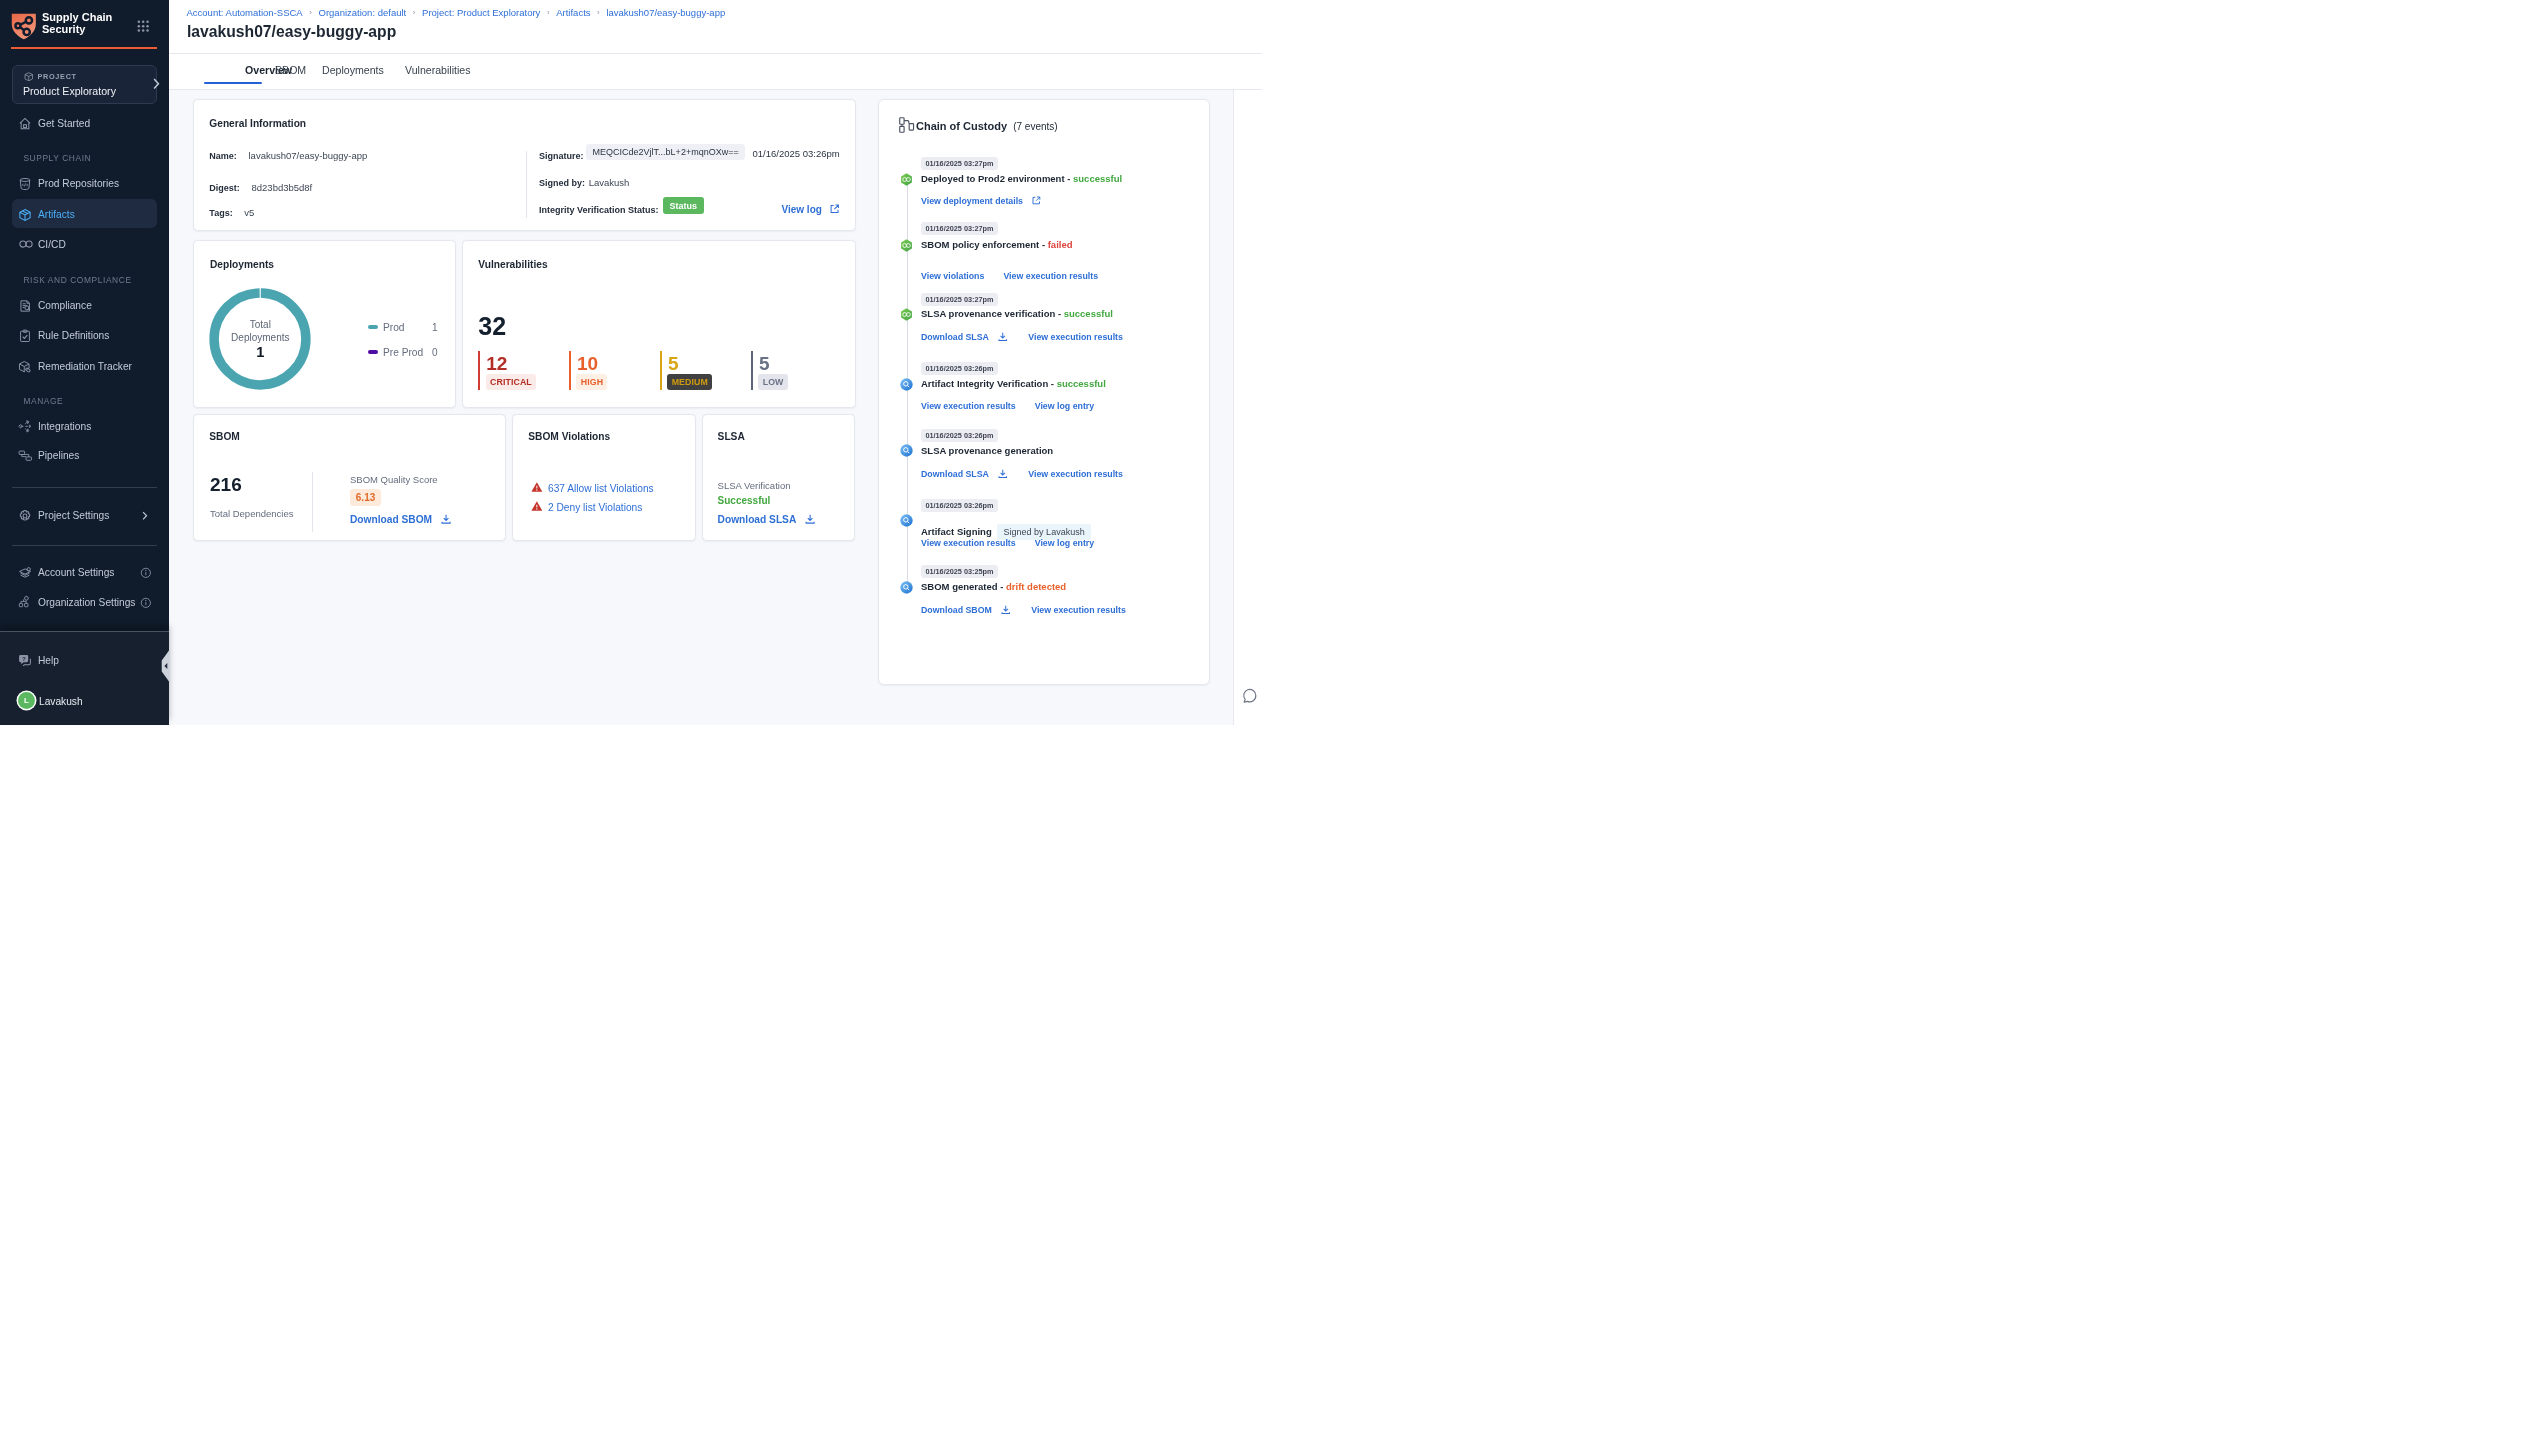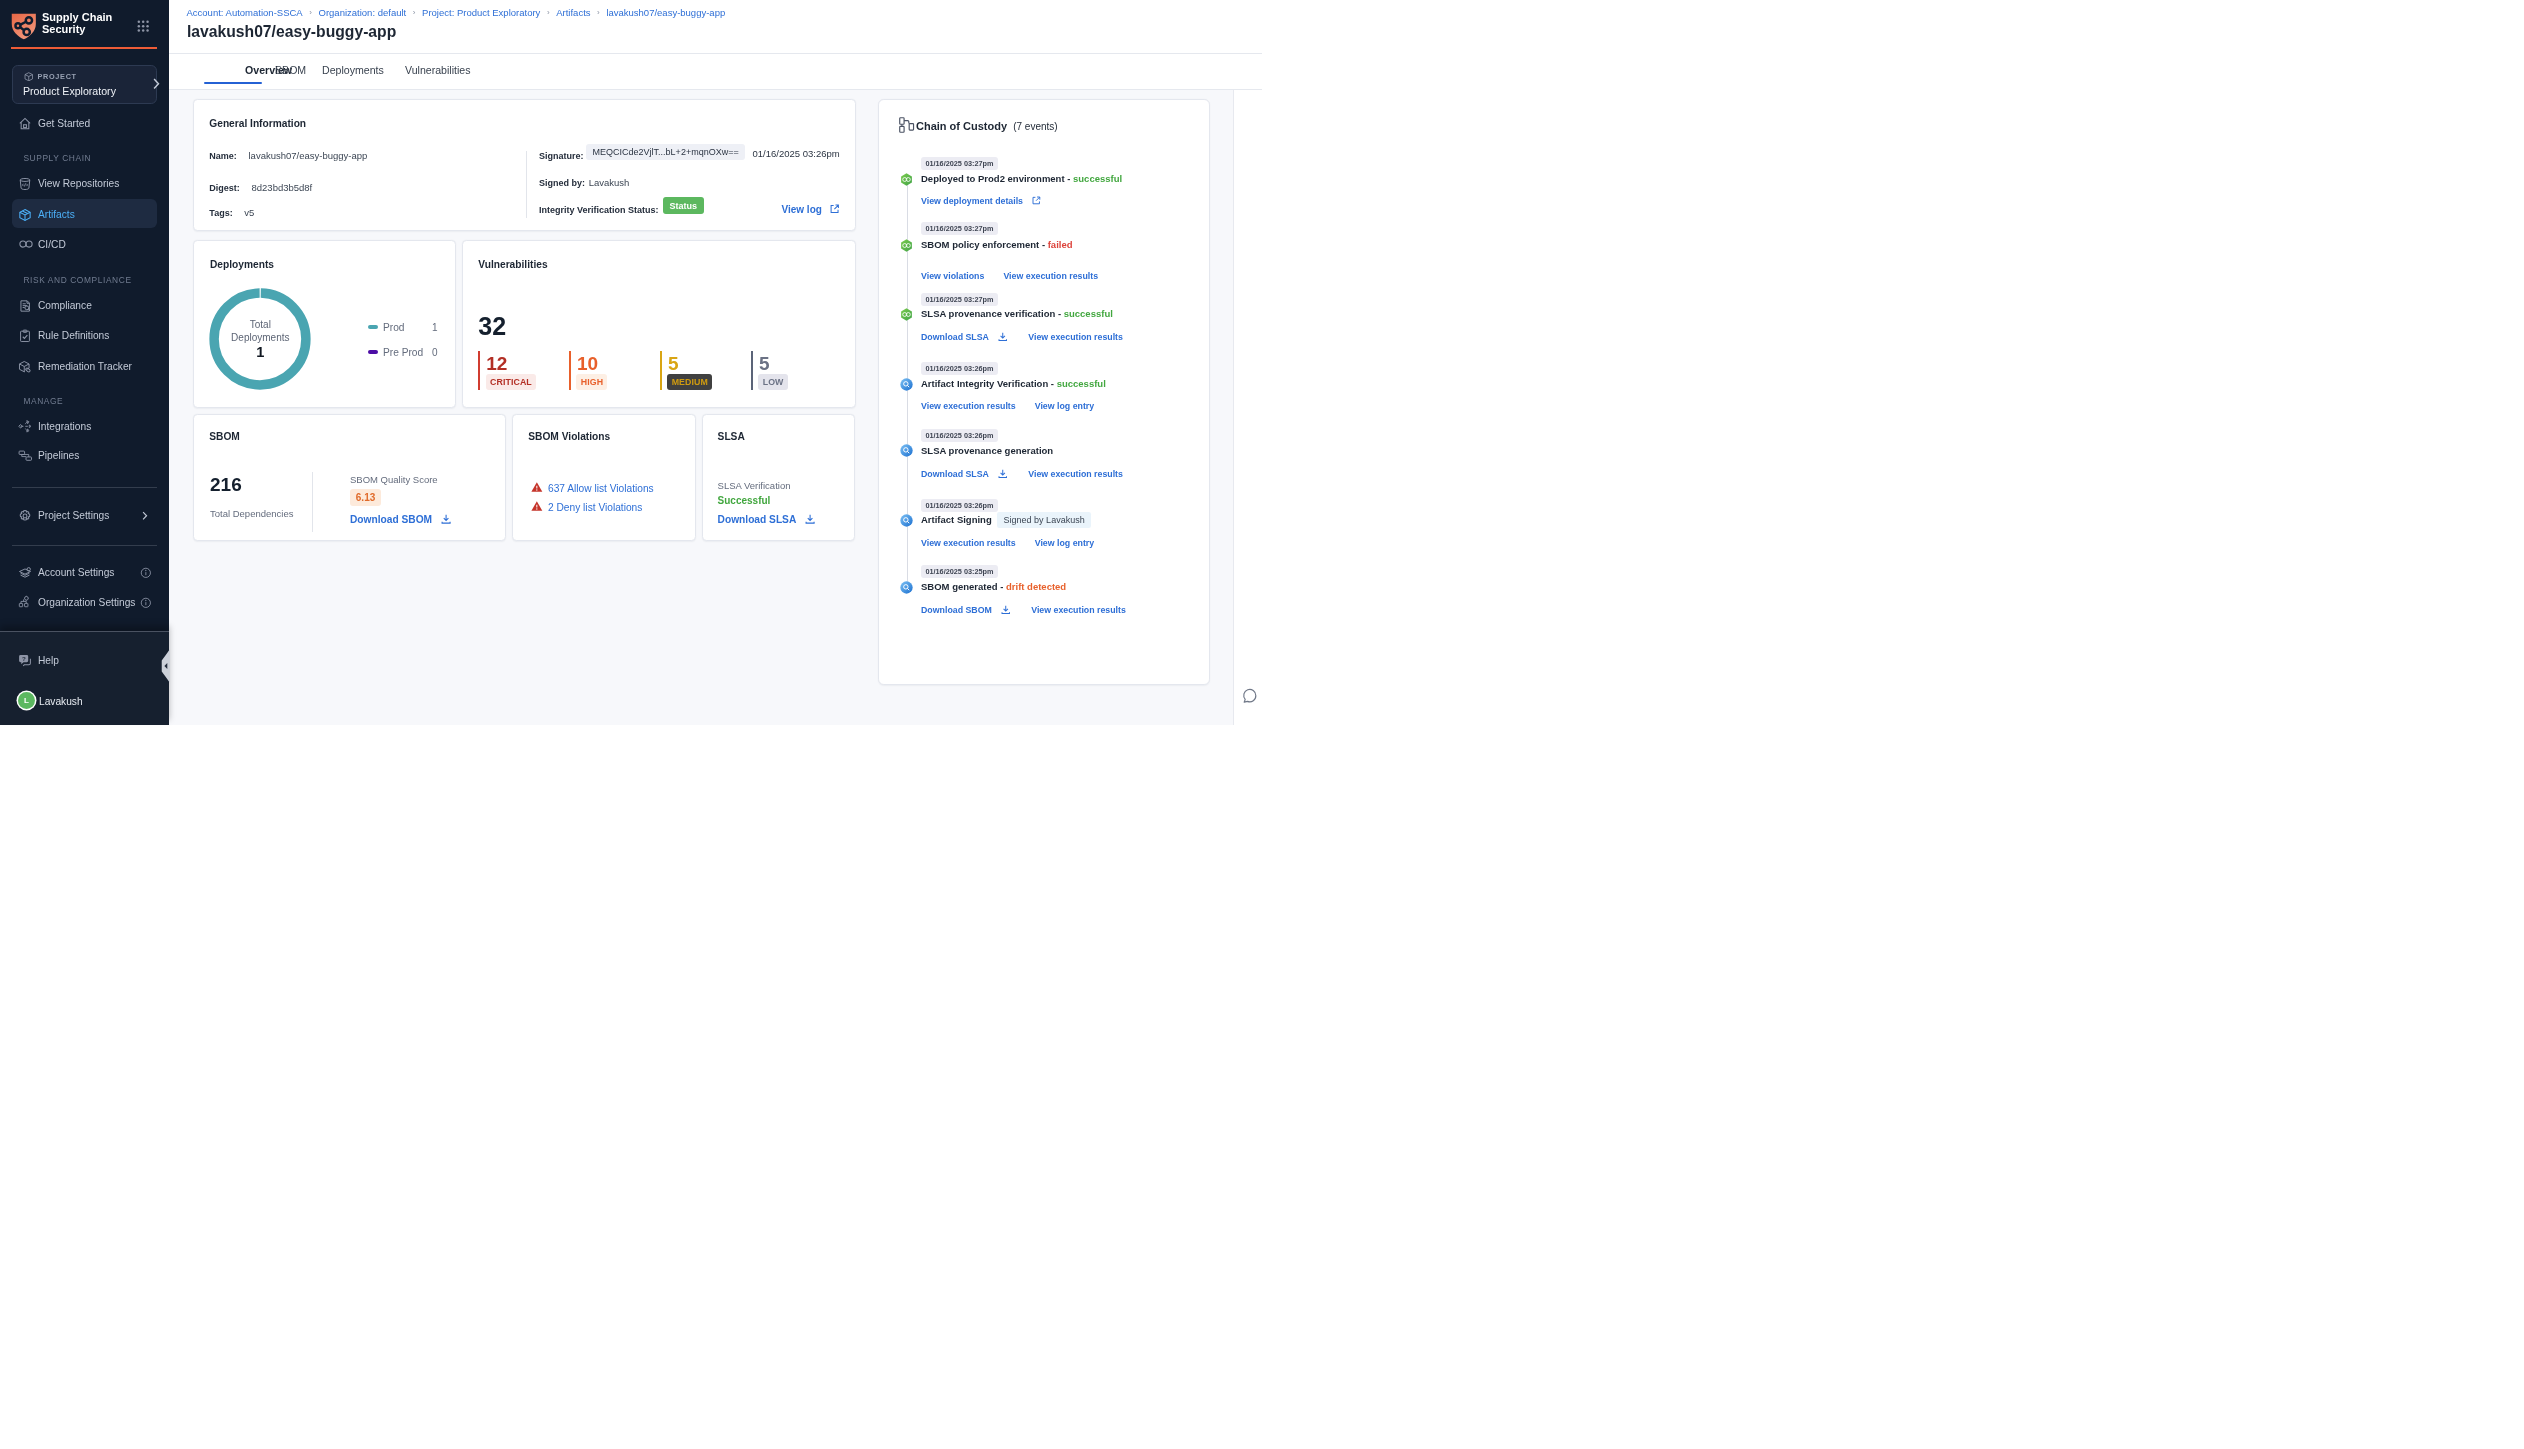--- a/index.html
+++ b/index.html
@@ -97,21 +97,21 @@
   </div>
   <div class="abs navsec" style="left:23.4px;top:153px;">SUPPLY CHAIN</div>
   <div class="navrow" style="top:171px;">
     <svg width="14" height="14" viewBox="0 0 19 19">
         <g stroke="#8d95a7" stroke-width="1.3" fill="none">
           <path d="M3 4 C3 2.9 5.9 2 9.5 2 C13.1 2 16 2.9 16 4 C16 5.1 13.1 6 9.5 6 C5.9 6 3 5.1 3 4 Z"></path>
           <path d="M3 4 L4.2 15 C4.3 16.1 6.6 17 9.5 17 C12.4 17 14.7 16.1 14.8 15 L16 4"></path>
           <path d="M7.5 9.2 L6 10.8 L7.5 12.4 M11.5 9.2 L13 10.8 L11.5 12.4 M10.2 8.8 L8.8 12.8" stroke-width="1.2"></path>
         </g>
       </svg>
-    <span class="navtxt">View Repositories</span>
+    <span class="navtxt">Prod Repositories</span>
   </div>
   <div class="abs" style="left:11.7px;top:199px;width:145px;height:28.5px;background:#1e2b41;border-radius:5.8px;"></div>
   <div class="navrow" style="top:202px;">
     <svg width="14" height="14" viewBox="0 0 19 19">
         <g stroke="#4cb0f8" stroke-width="1.4" fill="none">
           <path d="M9.5 2 L16.5 5.7 V13.3 L9.5 17 L2.5 13.3 V5.7 Z"></path>
           <path d="M2.5 5.7 L9.5 9.4 L16.5 5.7 M9.5 9.4 V17"></path>
           <path d="M6 4 L13 7.5"></path>
         </g>
       </svg>
@@ -494,21 +494,21 @@
     <span class="link2" style="margin-left:17.5px;">View execution results</span></div>
 
   <div class="abs datechip" style="top:399px;">01/16/2025 03:26pm</div>
   <svg class="abs evicon" style="top:414px;" width="13" height="13" viewBox="0 0 20 20">
       <circle cx="10" cy="10" r="9.5" fill="url(#blg)"></circle>
       <g stroke="#fff" stroke-width="1.5" fill="none">
         <circle cx="9" cy="9" r="3.4"></circle>
         <path d="M11.5 11.5 L14.2 14.2"></path>
       </g>
     </svg>
-  <div class="abs evtitle" style="top:414px;">Artifact Signing&nbsp;&nbsp;<span style="background:#eaf4fb;color:#3c4654;font-weight:normal;font-size:9px;padding:2.9px 6.6px;border-radius:2.2px;">Signed by Lavakush</span></div>
+  <div class="abs evtitle" style="top:426px;">Artifact Signing&nbsp;&nbsp;<span style="background:#eaf4fb;color:#3c4654;font-weight:normal;font-size:9px;padding:2.9px 6.6px;border-radius:2.2px;">Signed by Lavakush</span></div>
   <div class="abs evlinks" style="top:435px;"><span class="link2">View execution results</span><span class="link2" style="margin-left:19px;">View log entry</span></div>
 
   <div class="abs datechip" style="top:465px;">01/16/2025 03:25pm</div>
   <svg class="abs evicon" style="top:481px;" width="13" height="13" viewBox="0 0 20 20">
       <circle cx="10" cy="10" r="9.5" fill="url(#blg)"></circle>
       <g stroke="#fff" stroke-width="1.5" fill="none">
         <circle cx="9" cy="9" r="3.4"></circle>
         <path d="M11.5 11.5 L14.2 14.2"></path>
       </g>
     </svg>

